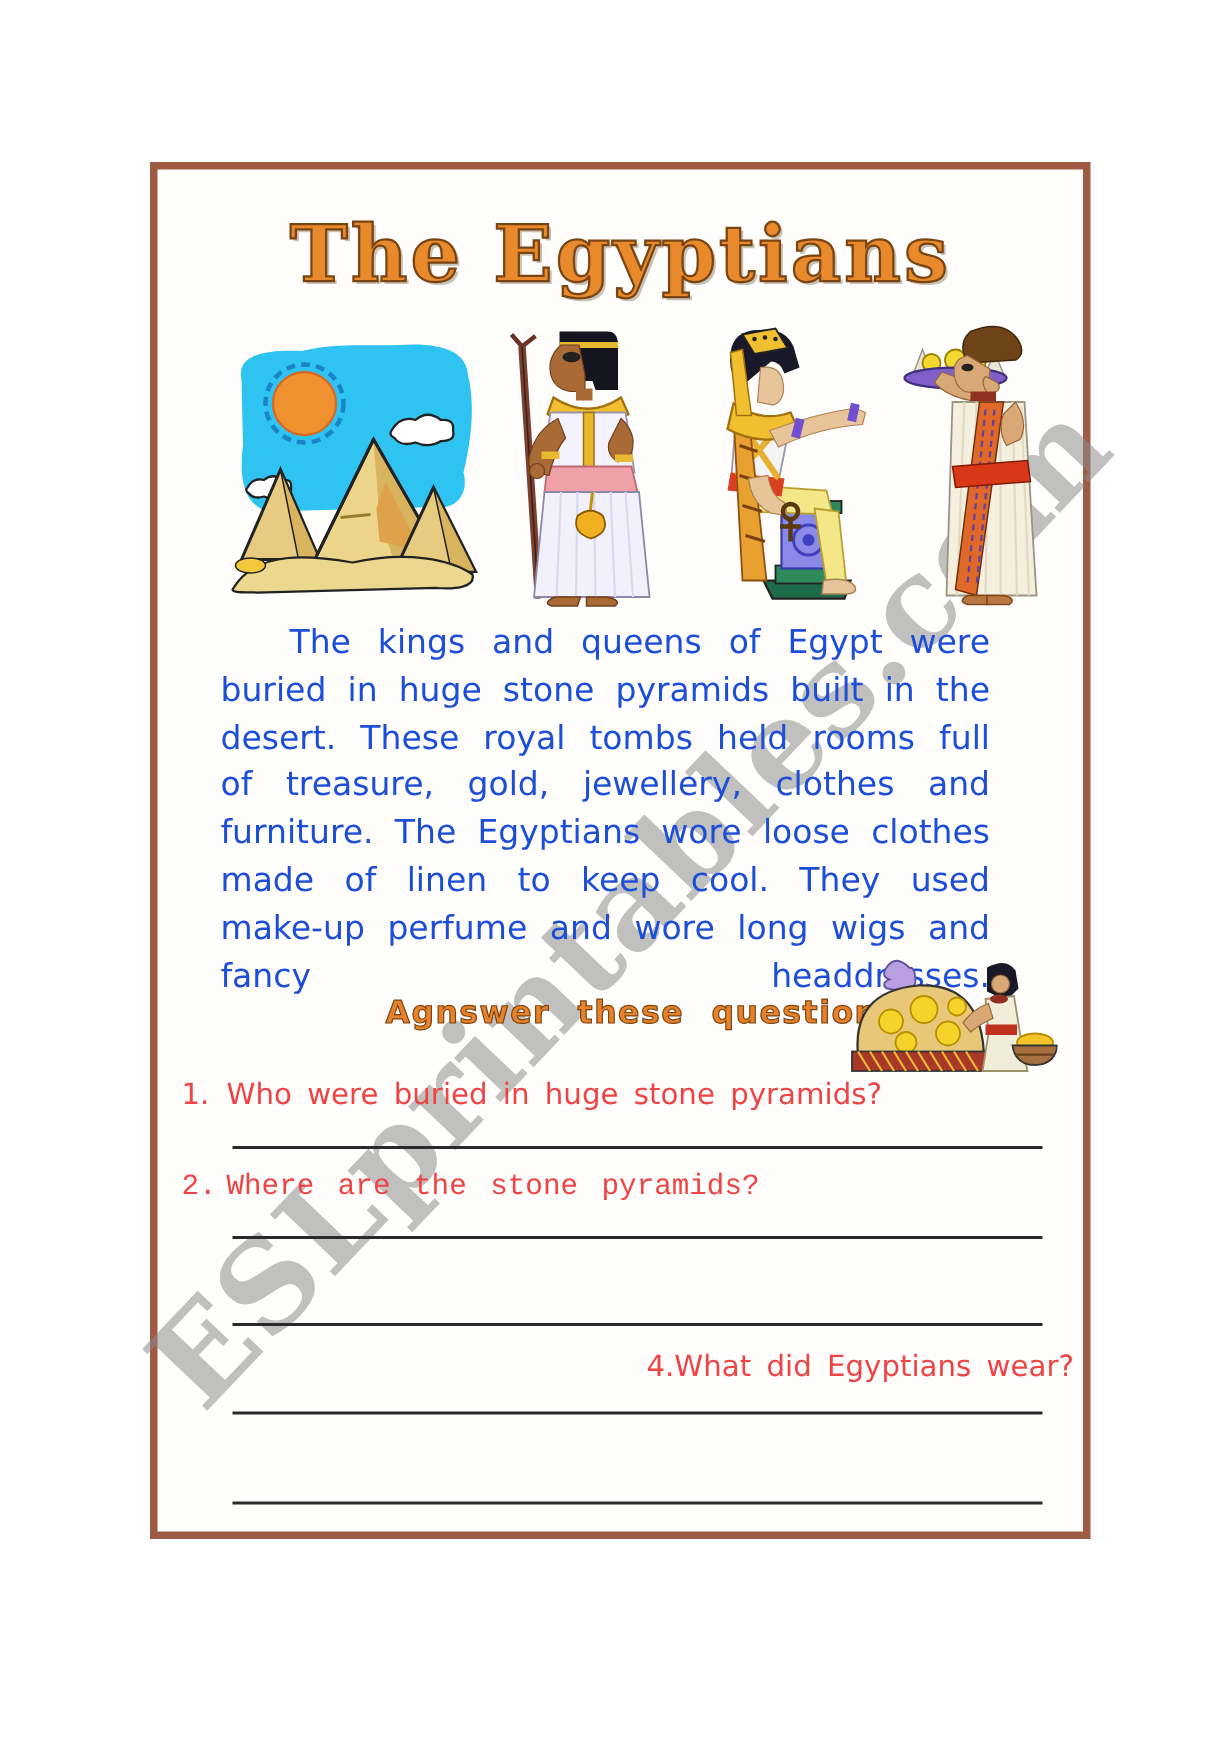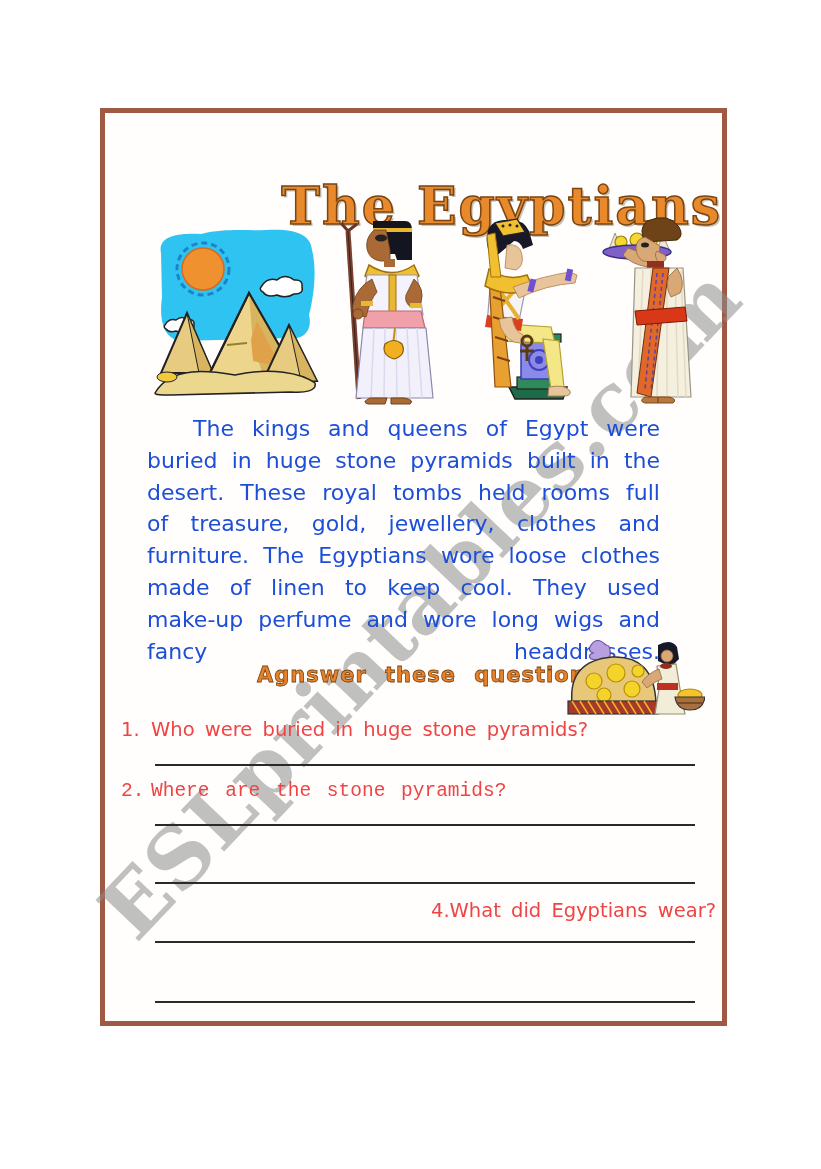--- a/index.html
+++ b/index.html
@@ -11,26 +11,25 @@
   }
   .watermark {
     position:absolute; left:315px; top:490px; z-index:1;
     transform:translate(-50%,-50%) rotate(-46.5deg);
     font-family:"DejaVu Serif", serif; font-weight:bold;
     font-size:82px; letter-spacing:1px; white-space:nowrap;
     color:rgba(140,140,140,0.55); pointer-events:none;
   }
   .content { position:absolute; inset:0; z-index:2; }
   .title {
-    position:absolute; left:0; top:26px; width:100%; text-align:right;
+    position:absolute; left:0; top:26px; width:100%; text-align:center;
     font-family:"DejaVu Serif", serif; font-weight:bold;
     font-size:52px; letter-spacing:2px; color:#e8892b;
     -webkit-text-stroke:1.5px #7a4512; text-stroke:1.5px #7a4512;
     text-shadow:2px 2px 0 #c8c2b6;
-    margin-top:36px;
   }
   .fig { position:absolute; }
   .passage {
     position:absolute; left:42px; top:300px; width:513px;
     font-size:22px; line-height:31.8px; color:#1d4ed8;
     text-align:justify; text-align-last:justify; word-spacing:5px;
     text-indent:46px;
   }
   .instruction {
     position:absolute; left:152px; top:550px;

